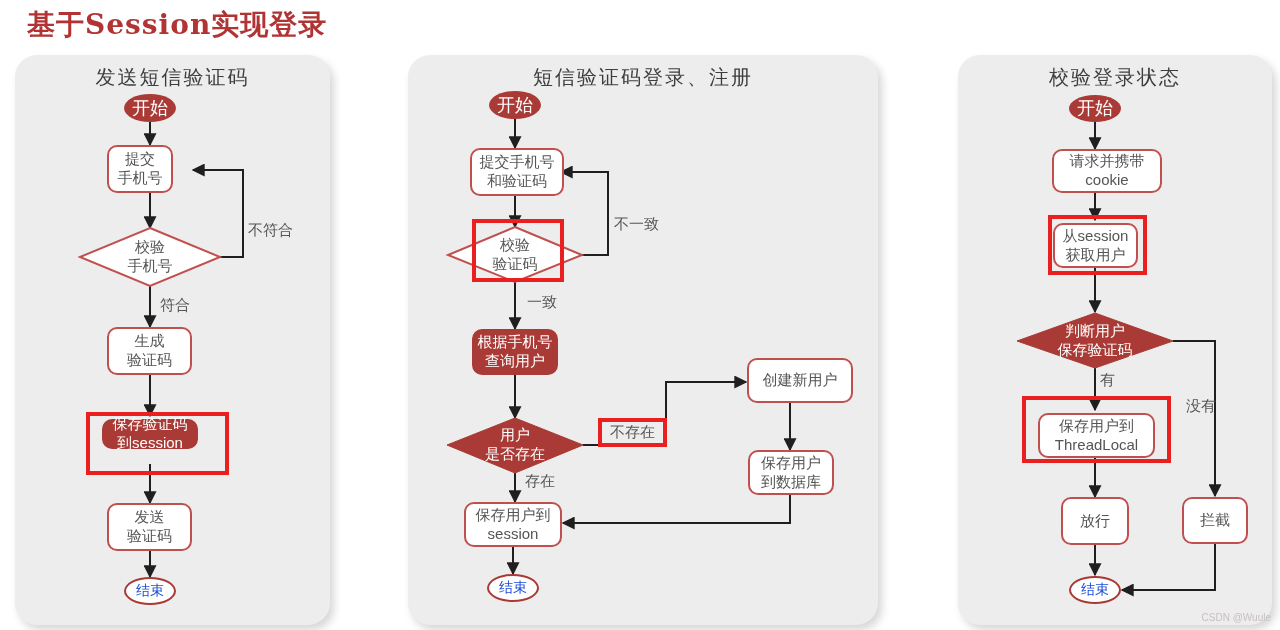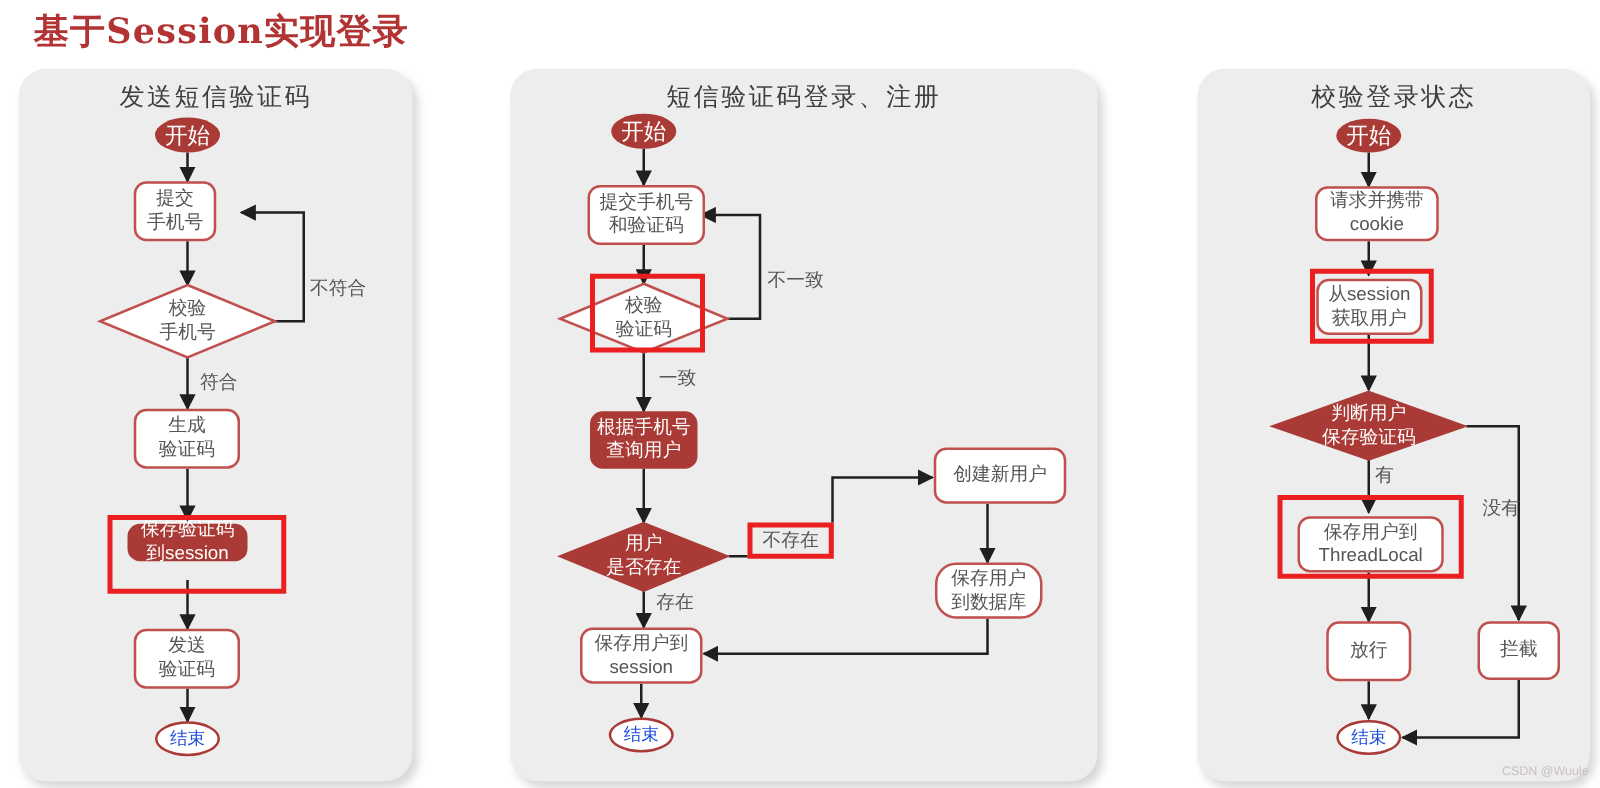--- a/index.html
+++ b/index.html
@@ -131,21 +131,21 @@
   <div class="hl" style="left:64px;top:164px;width:92px;height:63px;"></div>
   <div class="elabel" style="left:206px;top:160px;">不一致</div>
   <div class="elabel" style="left:119px;top:238px;">一致</div>
   <div class="node proc-red" style="left:64px;top:274px;width:86px;height:46px;">根据手机号
 查询用户</div>
   <div class="dtext white" style="left:57px;top:364px;width:100px;height:52px;">用户
 是否存在</div>
   <div class="tag" style="left:190px;top:363px;width:69px;height:29px;">不存在</div>
   <div class="elabel" style="left:117px;top:417px;">存在</div>
   <div class="node proc" style="left:339px;top:303px;width:106px;height:45px;">创建新用户</div>
-  <div class="node proc" style="left:340px;top:395px;width:86px;height:45px;border-radius:17px;">保存用户
+  <div class="node proc" style="left:340px;top:395px;width:86px;height:45px;">保存用户
 到数据库</div>
   <div class="node proc" style="left:56px;top:447px;width:98px;height:45px;">保存用户到
 session</div>
   <div class="node term-end" style="left:79px;top:519px;width:52px;height:28px;">结束</div>
 </section>
 
 <section class="panel" style="left:958px;width:314px;">
   <div class="panel-title">校验登录状态</div>
   <svg class="flow" width="314" height="570" viewBox="0 0 314 570">
     <defs>
@@ -157,21 +157,21 @@
     <line class="ln" x1="137" y1="138" x2="137" y2="165" marker-end="url(#ah3)"></line>
     <line class="ln" x1="137" y1="213" x2="137" y2="257" marker-end="url(#ah3)"></line>
     <line class="ln" x1="137" y1="313" x2="137" y2="355" marker-end="url(#ah3)"></line>
     <line class="ln" x1="137" y1="403" x2="137" y2="442" marker-end="url(#ah3)"></line>
     <line class="ln" x1="137" y1="490" x2="137" y2="520" marker-end="url(#ah3)"></line>
     <polyline class="ln" points="215,286 257,286 257,441" marker-end="url(#ah3)"></polyline>
     <polyline class="ln" points="257,489 257,535 164,535" marker-end="url(#ah3)"></polyline>
     <polygon class="dred" points="137,258 215,286 137,313 59,286"></polygon>
   </svg>
   <div class="node term-start" style="left:111px;top:40px;width:52px;height:27px;">开始</div>
-  <div class="node proc" style="left:94px;top:94px;width:99px;height:44px;">请求并携带
+  <div class="node proc" style="left:94px;top:94px;width:110px;height:44px;">请求并携带
 cookie</div>
   <div class="node proc" style="left:95px;top:168px;width:85px;height:45px;">从session
 获取用户</div>
   <div class="hl" style="left:90px;top:160px;width:99px;height:60px;"></div>
   <div class="dtext white" style="left:87px;top:260px;width:100px;height:52px;">判断用户
 保存验证码</div>
   <div class="elabel" style="left:142px;top:316px;">有</div>
   <div class="elabel" style="left:228px;top:342px;">没有</div>
   <div class="node proc" style="left:80px;top:358px;width:117px;height:45px;">保存用户到
 ThreadLocal</div>

